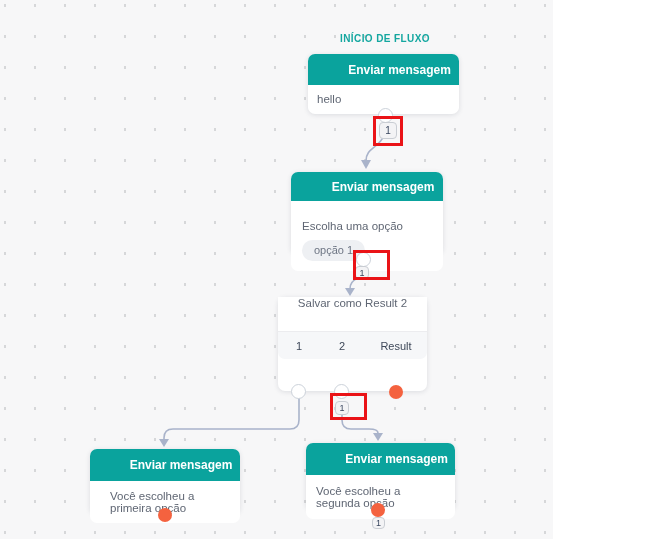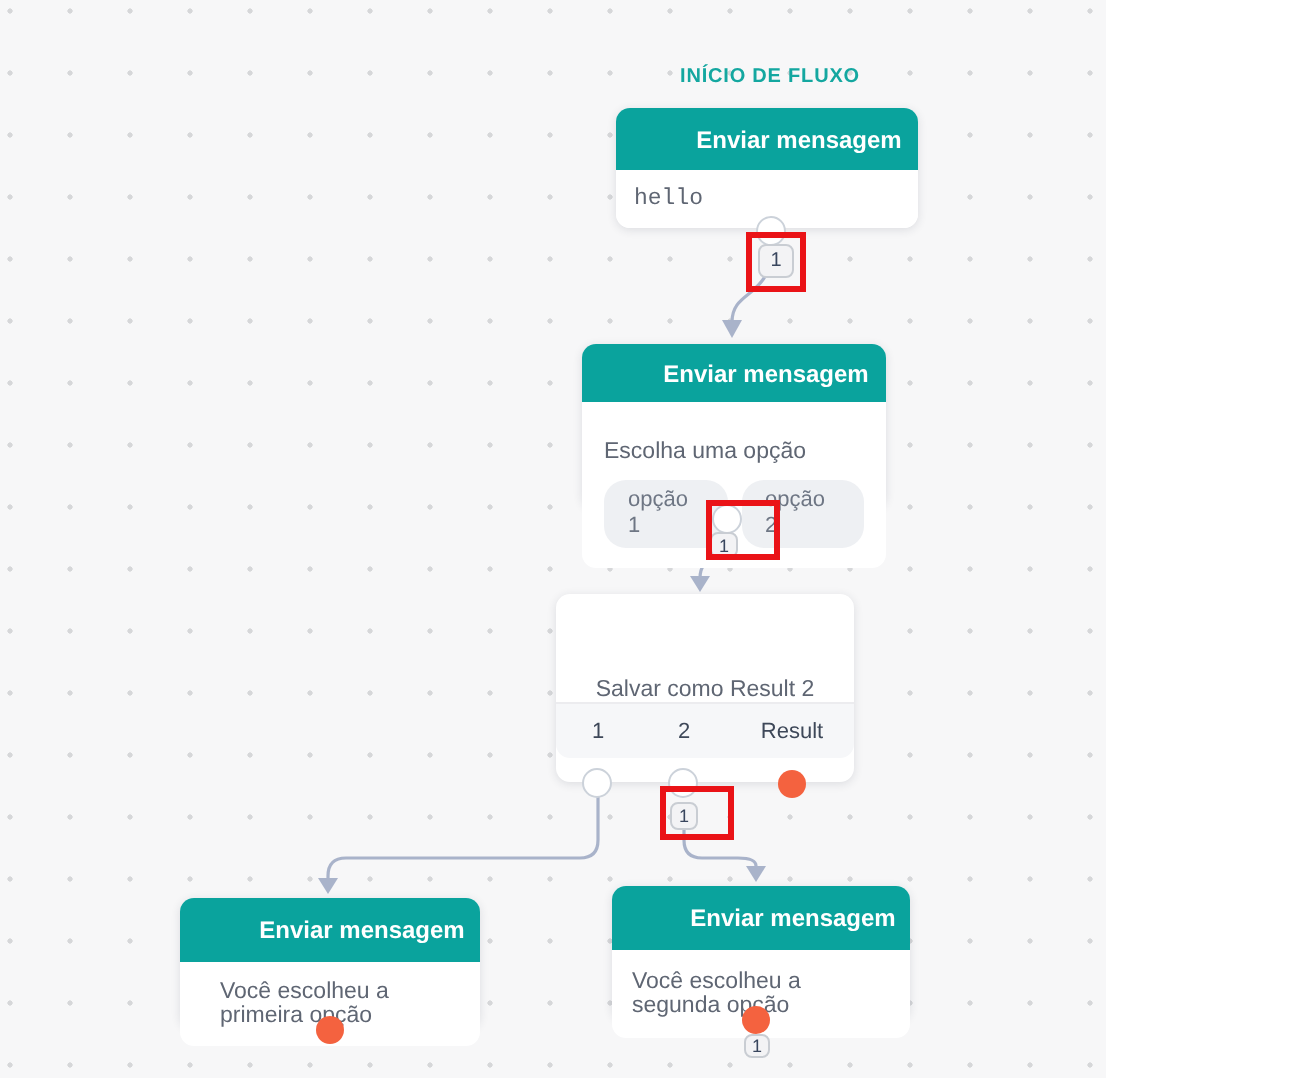--- a/index.html
+++ b/index.html
@@ -83,38 +83,37 @@
       <polygon points="159,439 169,439 164,447"></polygon>
     </g>
     <g>
       <path d="M342,410 L342,420 Q342,429 351,429 L369,429 Q378,429 378,433"></path>
       <polygon points="373,433 383,433 378,441"></polygon>
     </g>
   </svg>
 
   <div class="node" style="left:308px;top:54px;width:151px;height:60px;">
     <div class="node-header" style="height:31px;">Enviar mensagem</div>
-    <div class="node-body" style="padding:8px 9px;font-family:Liberation Mono, monospace;">
+    <div class="node-body" style="padding:8px 9px;">
       <span class="body-text">hello</span>
     </div>
   </div>
 
   <div class="node" style="left:291px;top:172px;width:152px;height:82px;">
     <div class="node-header" style="height:29px;">Enviar mensagem</div>
     <div class="node-body" style="padding:19px 11px 10px;">
       <span class="body-text">Escolha uma opção</span>
       <div class="pills">
         <span class="pill">opção 1</span>
-        <span class="pill">opção 2</span>
       </div>
     </div>
   </div>
 
   <div class="node" style="left:278px;top:297px;width:149px;height:94px;">
-    <div class="node-body" style="height:34px;display:flex;align-items:flex-end;justify-content:center;border-radius:0;margin-top:20px;">
+    <div class="node-body" style="height:34px;display:flex;align-items:flex-start;justify-content:center;border-radius:0;">
       <span class="body-text">Salvar como Result 2</span>
     </div>
     <div class="node-footer" style="height:27px;">
       <span style="left:21px;">1</span>
       <span style="left:64px;">2</span>
       <span style="left:118px;">Result</span>
     </div>
   </div>
 
   <div class="node" style="left:90px;top:449px;width:150px;height:65px;">

